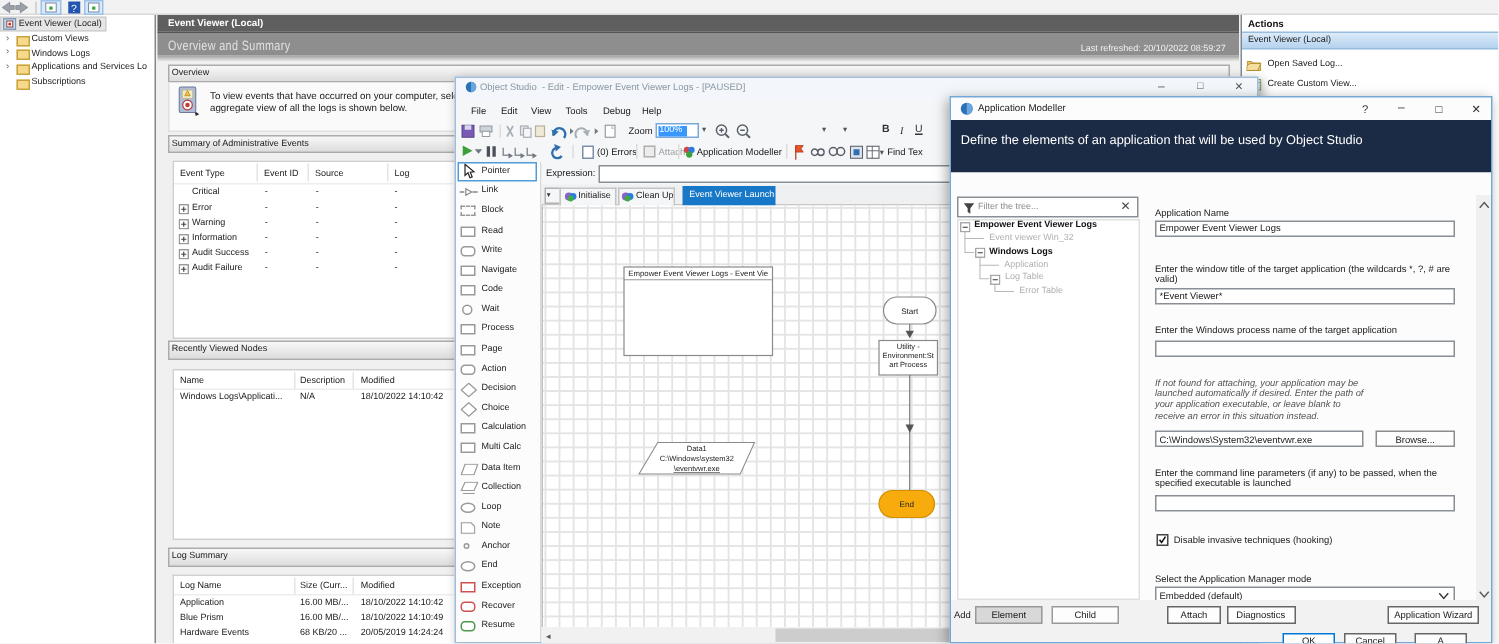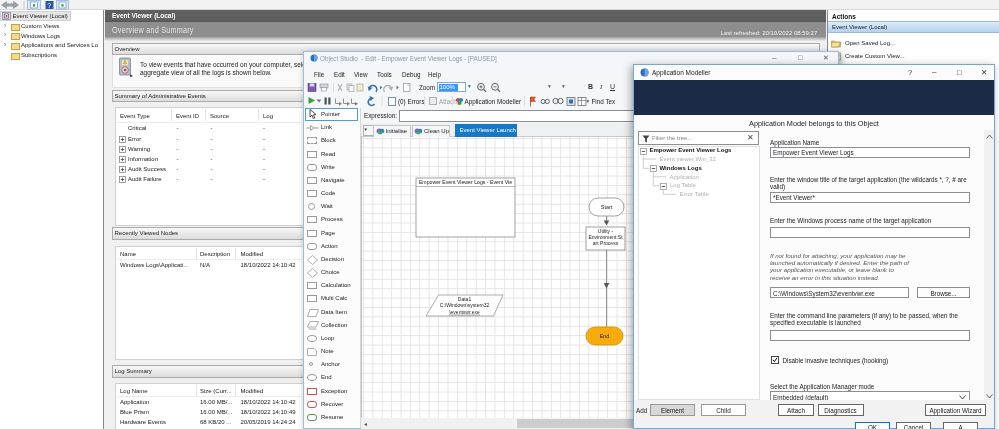--- a/index.html
+++ b/index.html
@@ -408,22 +408,22 @@
   <svg class="abs" style="left:640px;top:67.5px;" width="9" height="9" viewBox="0 0 9 9">
     <circle cx="4.5" cy="4.5" r="4" fill="#2a72b8"></circle>
       <path d="M4.5 0.5 a4 4 0 0 1 0 8 z" fill="#6aa6dd"></path>
   </svg>
   <div class="abs" style="left:652px;top:68.5px;font-size:6.5px;color:#222;white-space:nowrap;">Application Modeller</div>
   <div class="abs" style="left:908px;top:68px;font-size:7.5px;color:#333;">?</div>
   <div class="abs" style="left:932px;top:66.5px;font-size:8px;color:#333;">–</div>
   <div class="abs" style="left:957px;top:68px;font-size:7.5px;color:#333;">□</div>
   <div class="abs" style="left:981px;top:68px;font-size:7.5px;color:#333;">✕</div>
   <div class="abs" style="left:634px;top:80px;width:360px;height:35px;background:#1b2a45;"></div>
+  <div class="abs" style="left:640.5px;top:88px;font-size:8.5px;color:#fff;white-space:nowrap;">Define the elements of an application that will be used by Object Studio</div>
   <div class="abs" style="left:634px;top:115px;width:360px;height:14px;background:#fcfcfc;"></div>
-  <div class="abs" style="left:634px;top:118.8px;width:360px;text-align:center;font-size:7.3px;color:#222;">Application Model belongs to this Object</div>
 
   <div class="abs inp" style="left:638px;top:131px;width:121px;height:14px;"></div>
   <svg class="abs" style="left:641.5px;top:134.5px;" width="8" height="8" viewBox="0 0 8 8">
       <path d="M0.5 0.5 h7 l-2.6 3.3 v3.7 l-1.8 -1.1 v-2.6 z" fill="#444"></path>
     </svg>
   <div class="abs" style="left:652px;top:135px;font-size:6px;color:#888;white-space:nowrap;">Filter the tree...</div>
   <div class="abs" style="left:747px;top:133px;font-size:8px;color:#444;">✕</div>
   <div class="abs" style="left:638px;top:146px;width:122px;height:254px;background:#fff;border:1px solid #e0e0e0;"></div>
 
   <svg class="abs" style="left:638px;top:146px;" width="120" height="60" viewBox="0 0 120 60">

